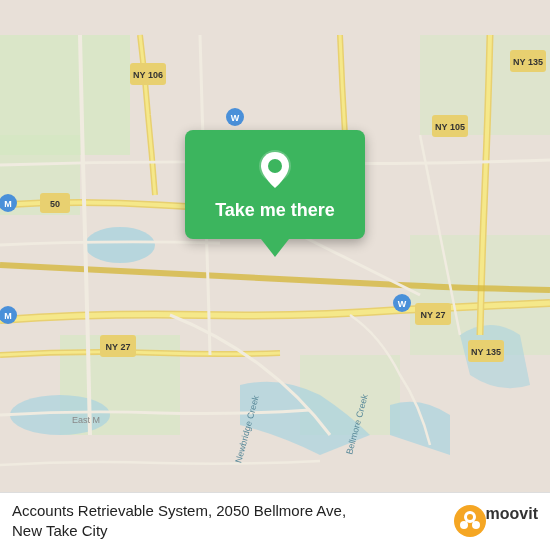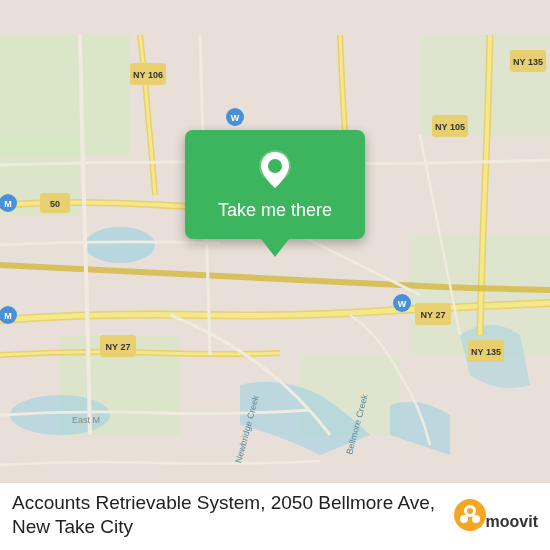--- a/index.html
+++ b/index.html
@@ -38,29 +38,29 @@
       flex-direction: column;
     }
 
     #copyright-text {
       font-size: 10px;
       color: #666;
       margin-bottom: 2px;
     }
 
     #address-text {
-      font-size: 19px;
+      font-size: 15px;
       color: #222;
       font-weight: 500;
       line-height: 1.3;
     }
 
     #moovit-logo {
       display: flex;
-      align-items: flex-end;
+      align-items: flex-start;
       flex-shrink: 0;
     }
 
     #moovit-icon {
       width: 32px;
       height: 32px;
     }
 
     #moovit-text {
       font-size: 16px;
@@ -93,21 +93,21 @@
     }
 
     #location-pin-icon {
       width: 44px;
       height: 44px;
     }
 
     #take-me-there-label {
       color: white;
       font-size: 18px;
-      font-weight: 400;
+      font-weight: 700;
       white-space: nowrap;
     }
 
     
     #popup-triangle {
       width: 0;
       height: 0;
       border-left: 14px solid transparent;
       border-right: 14px solid transparent;
       border-top: 18px solid #3cb55e;

